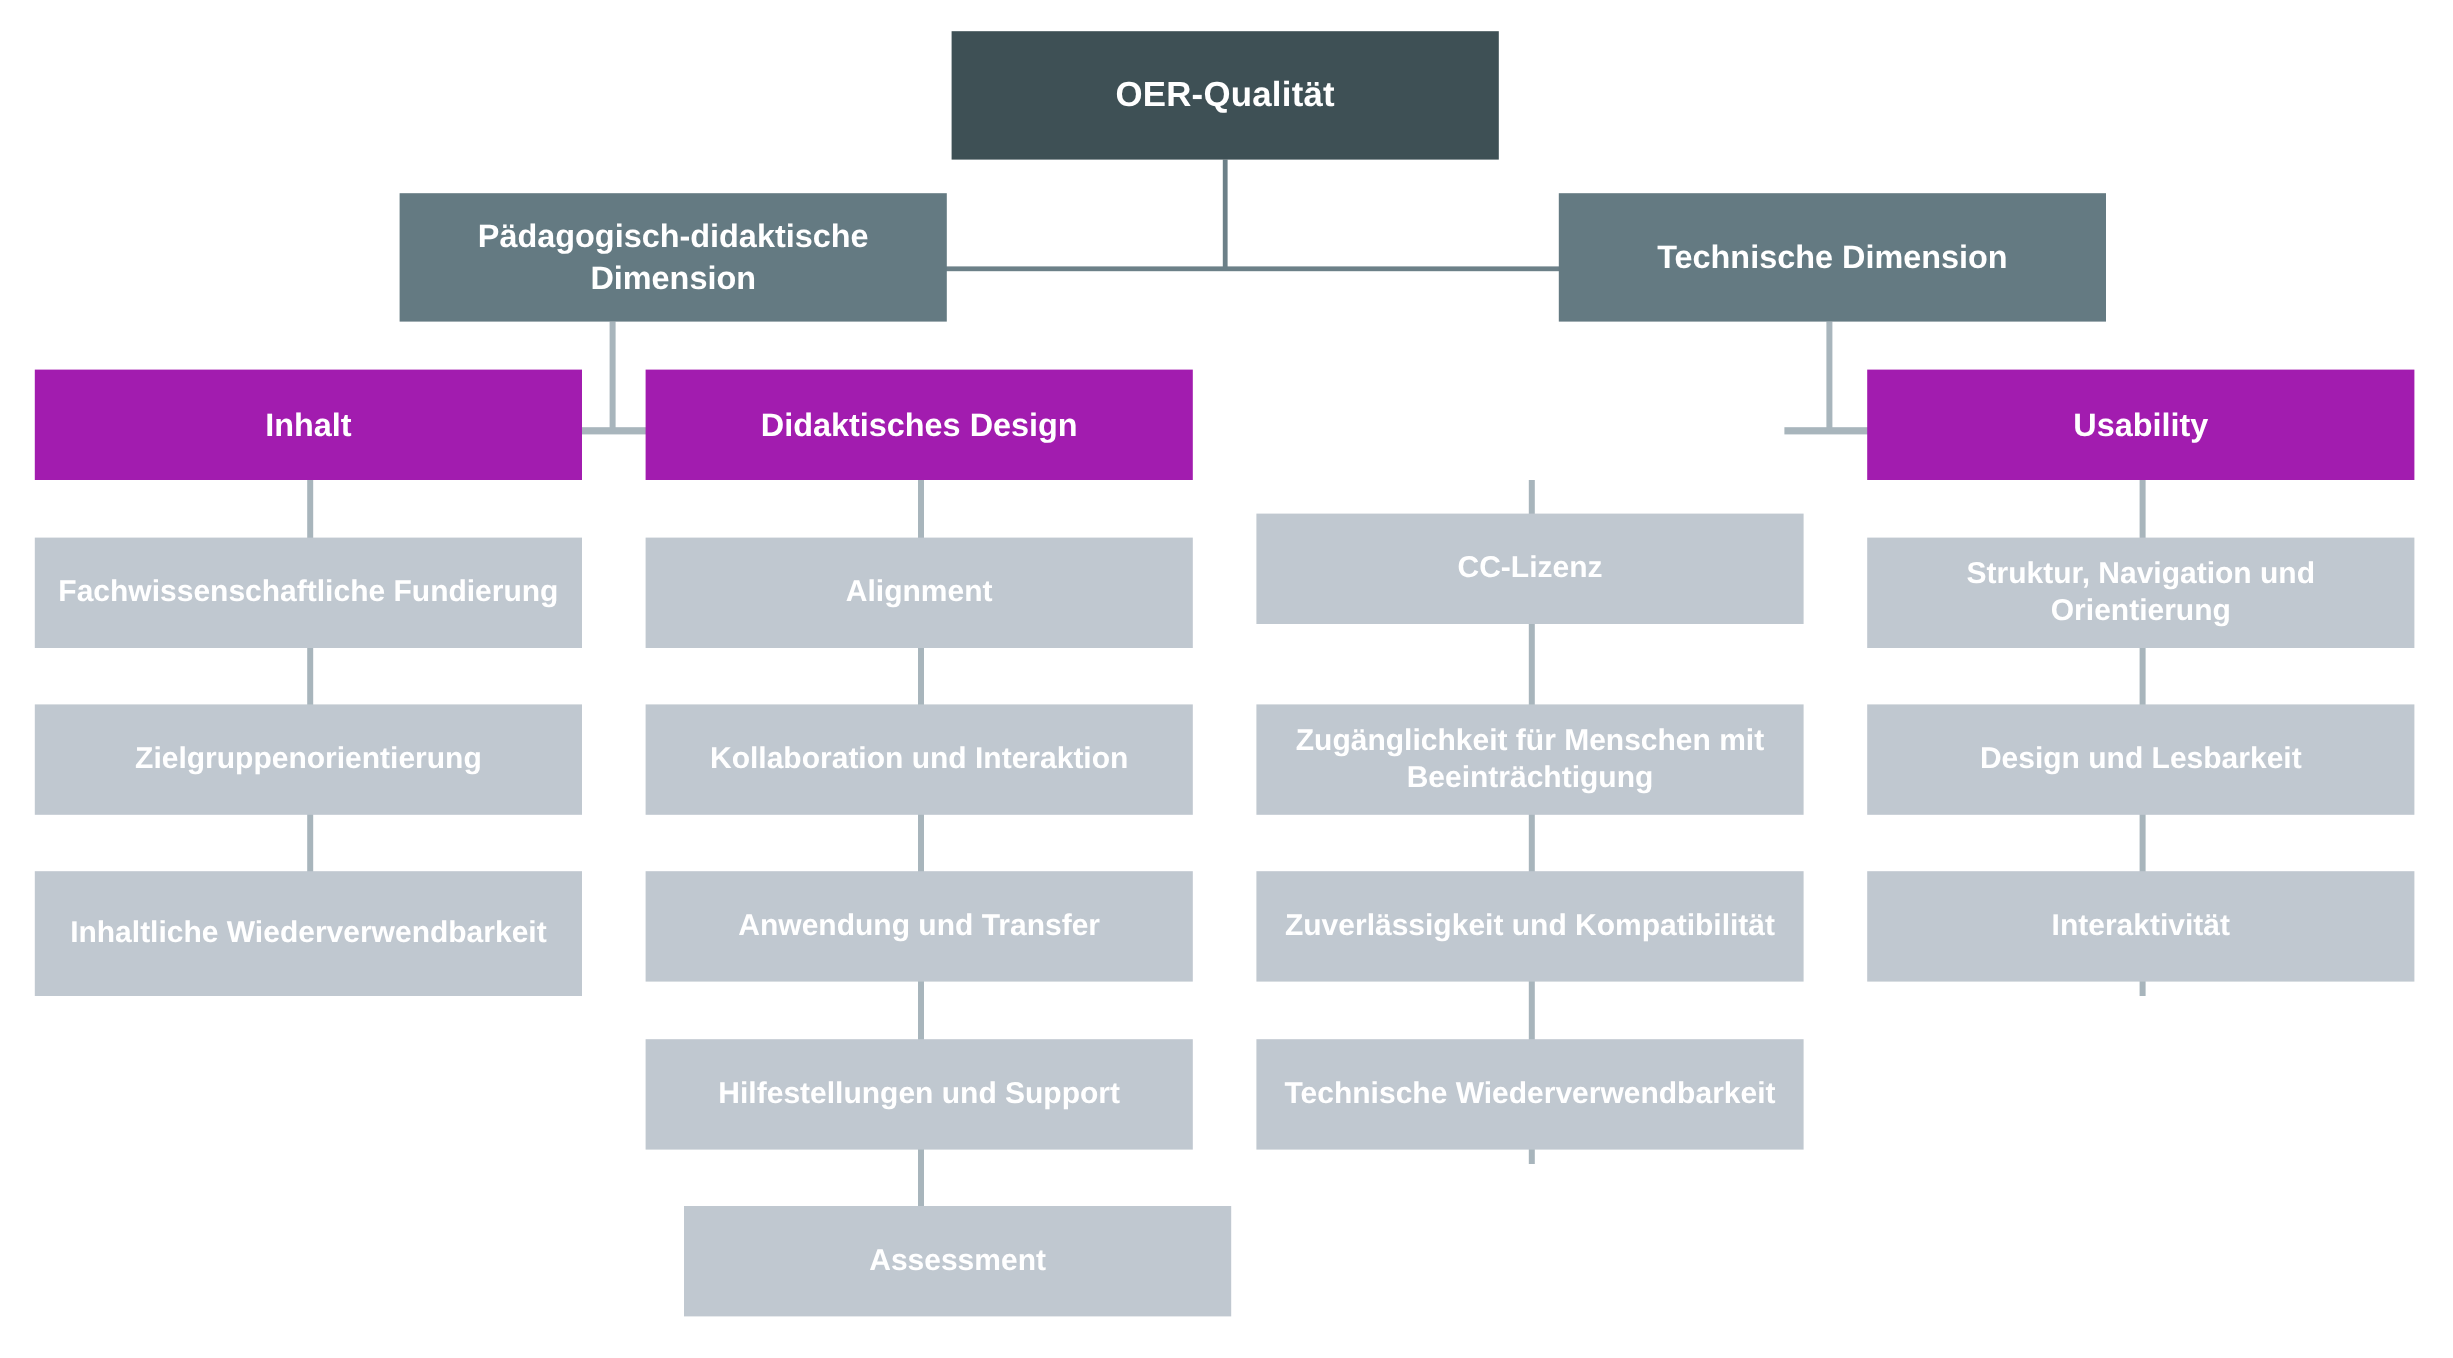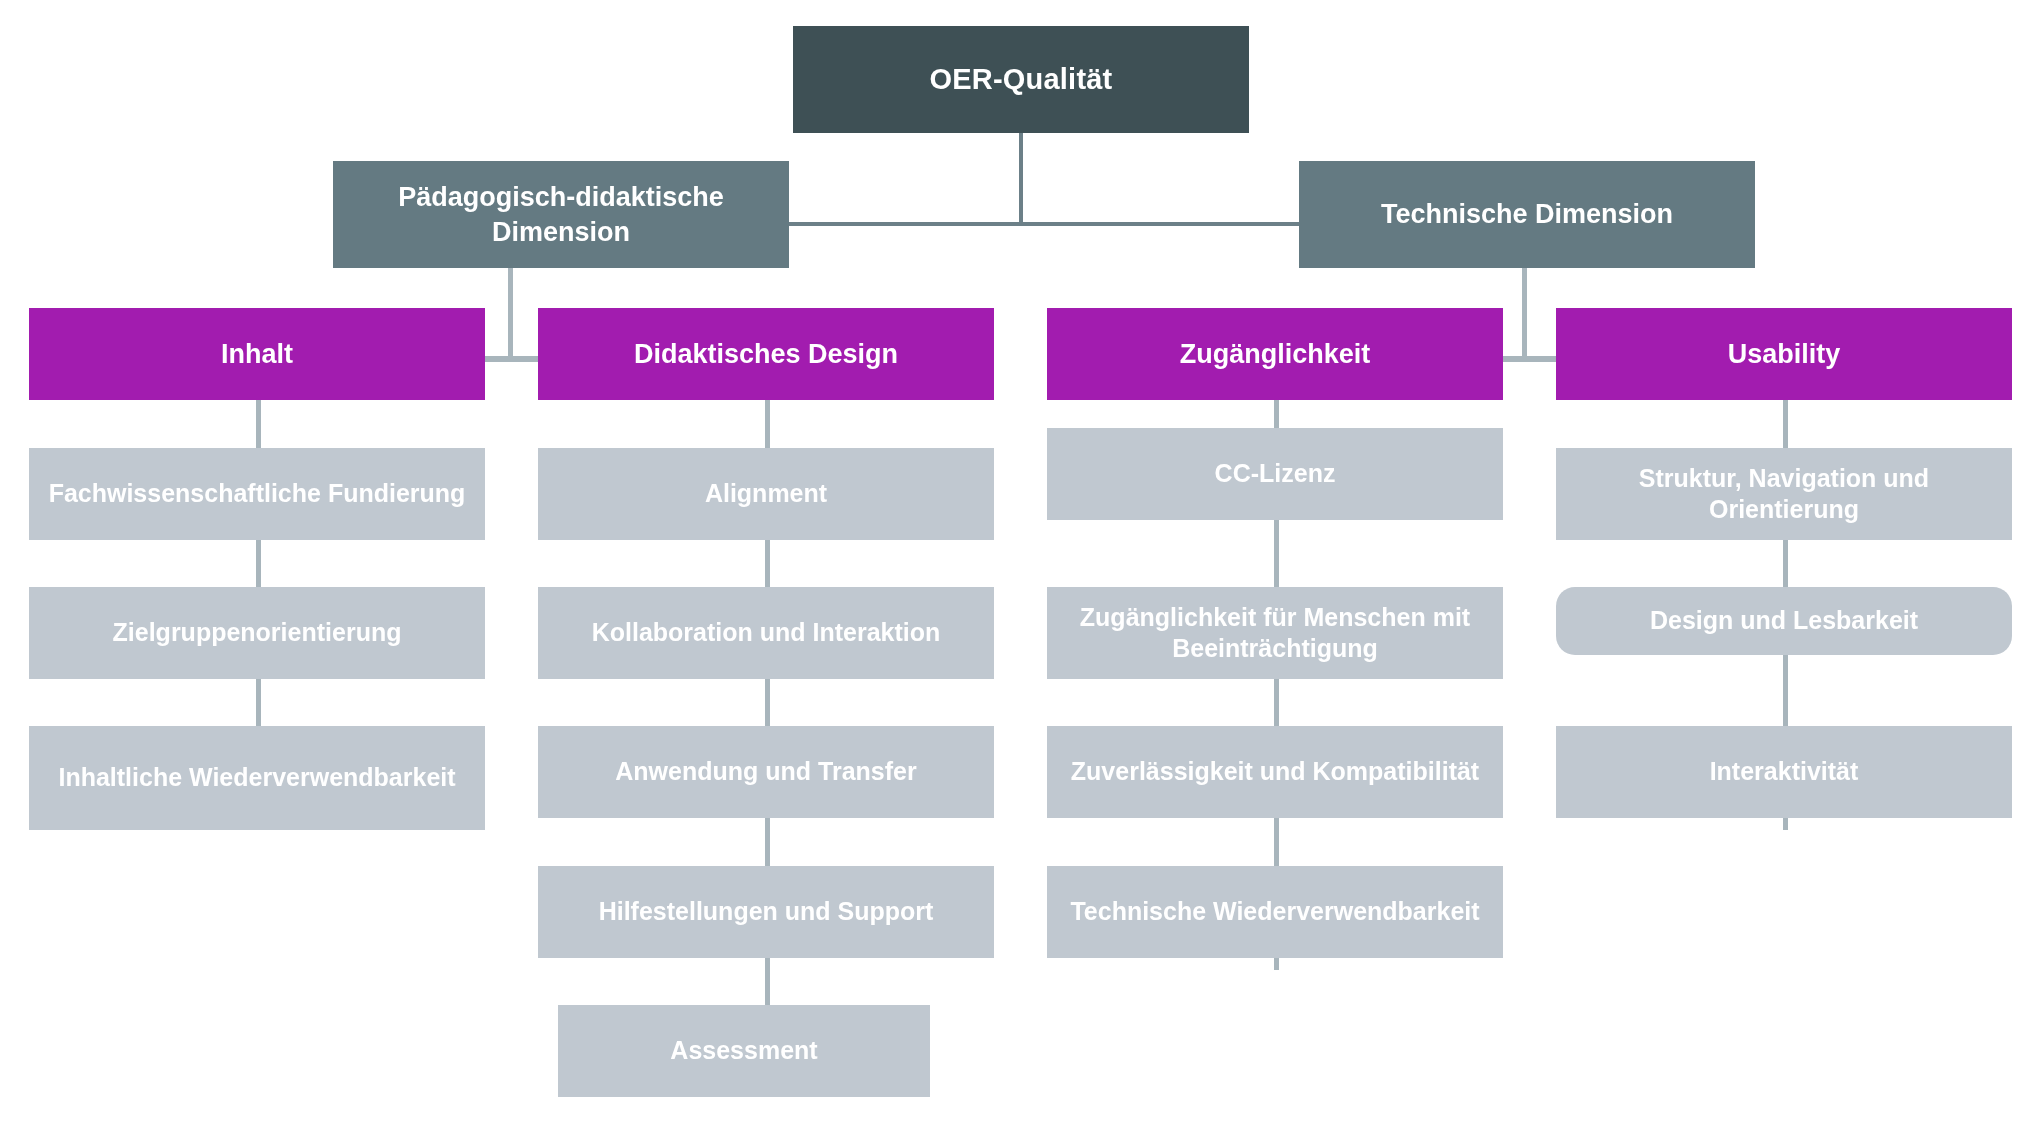--- a/index.html
+++ b/index.html
@@ -101,23 +101,20 @@
   </div>
 
   <div class="node lvl-cat" style="left:29px; top:308px; width:456px; height:92px;">
     <span class="label">Inhalt</span>
   </div>
 
   <div class="node lvl-cat" style="left:538px; top:308px; width:456px; height:92px;">
     <span class="label">Didaktisches Design</span>
   </div>
 
-  <div class="node lvl-cat" style="left:1047px; top:308px; width:456px; height:92px;">
-    <span class="label">Zugänglichkeit</span>
-  </div>
 
   <div class="node lvl-cat" style="left:1556px; top:308px; width:456px; height:92px;">
     <span class="label">Usability</span>
   </div>
 
   <div class="node lvl-leaf" style="left:29px; top:448px; width:456px; height:92px;">
     <span class="label">Fachwissenschaftliche Fundierung</span>
   </div>
   <div class="node lvl-leaf" style="left:29px; top:587px; width:456px; height:92px;">
     <span class="label">Zielgruppenorientierung</span>
@@ -131,40 +128,40 @@
   </div>
   <div class="node lvl-leaf" style="left:538px; top:587px; width:456px; height:92px;">
     <span class="label">Kollaboration und Interaktion</span>
   </div>
   <div class="node lvl-leaf" style="left:538px; top:726px; width:456px; height:92px;">
     <span class="label">Anwendung und Transfer</span>
   </div>
   <div class="node lvl-leaf" style="left:538px; top:866px; width:456px; height:92px;">
     <span class="label">Hilfestellungen und Support</span>
   </div>
-  <div class="node lvl-leaf" style="left:558px; top:1005px; width:372px; height:92px;">
+  <div class="node lvl-leaf" style="left:570px; top:1005px; width:456px; height:92px;">
     <span class="label">Assessment</span>
   </div>
 
   <div class="node lvl-leaf" style="left:1047px; top:428px; width:456px; height:92px;">
     <span class="label">CC-Lizenz</span>
   </div>
   <div class="node lvl-leaf" style="left:1047px; top:587px; width:456px; height:92px;">
     <span class="label">Zugänglichkeit für Menschen mit Beeinträchtigung</span>
   </div>
   <div class="node lvl-leaf" style="left:1047px; top:726px; width:456px; height:92px;">
     <span class="label">Zuverlässigkeit und Kompatibilität</span>
   </div>
   <div class="node lvl-leaf" style="left:1047px; top:866px; width:456px; height:92px;">
     <span class="label">Technische Wiederverwendbarkeit</span>
   </div>
 
   <div class="node lvl-leaf" style="left:1556px; top:448px; width:456px; height:92px;">
     <span class="label">Struktur, Navigation und Orientierung</span>
   </div>
-  <div class="node lvl-leaf" style="left:1556px; top:587px; width:456px; height:68px;border-radius:19px;">
+  <div class="node lvl-leaf" style="left:1556px; top:587px; width:456px; height:92px;">
     <span class="label">Design und Lesbarkeit</span>
   </div>
   <div class="node lvl-leaf" style="left:1556px; top:726px; width:456px; height:92px;">
     <span class="label">Interaktivität</span>
   </div>
 
 </div>
 
 </body></html>

